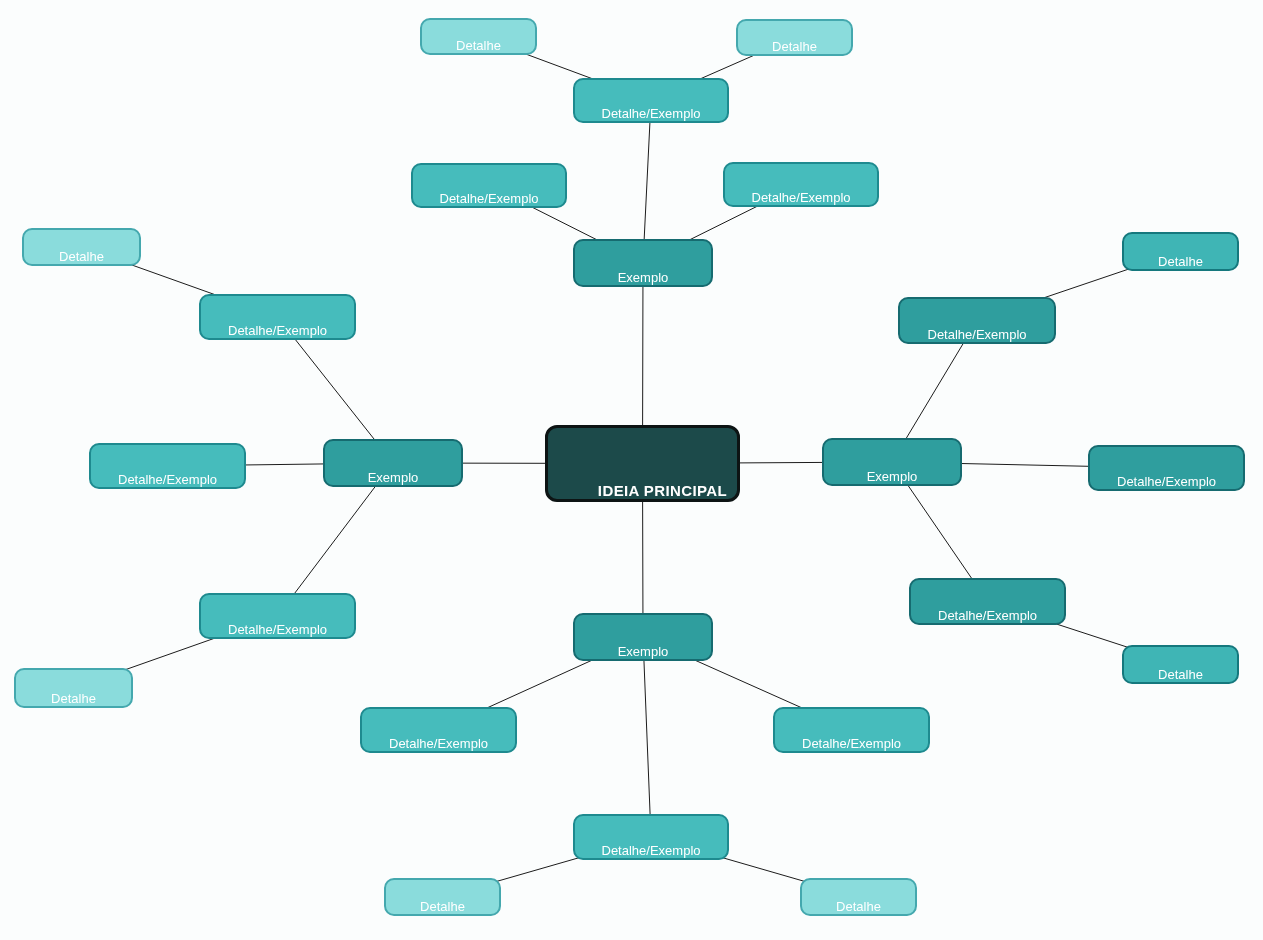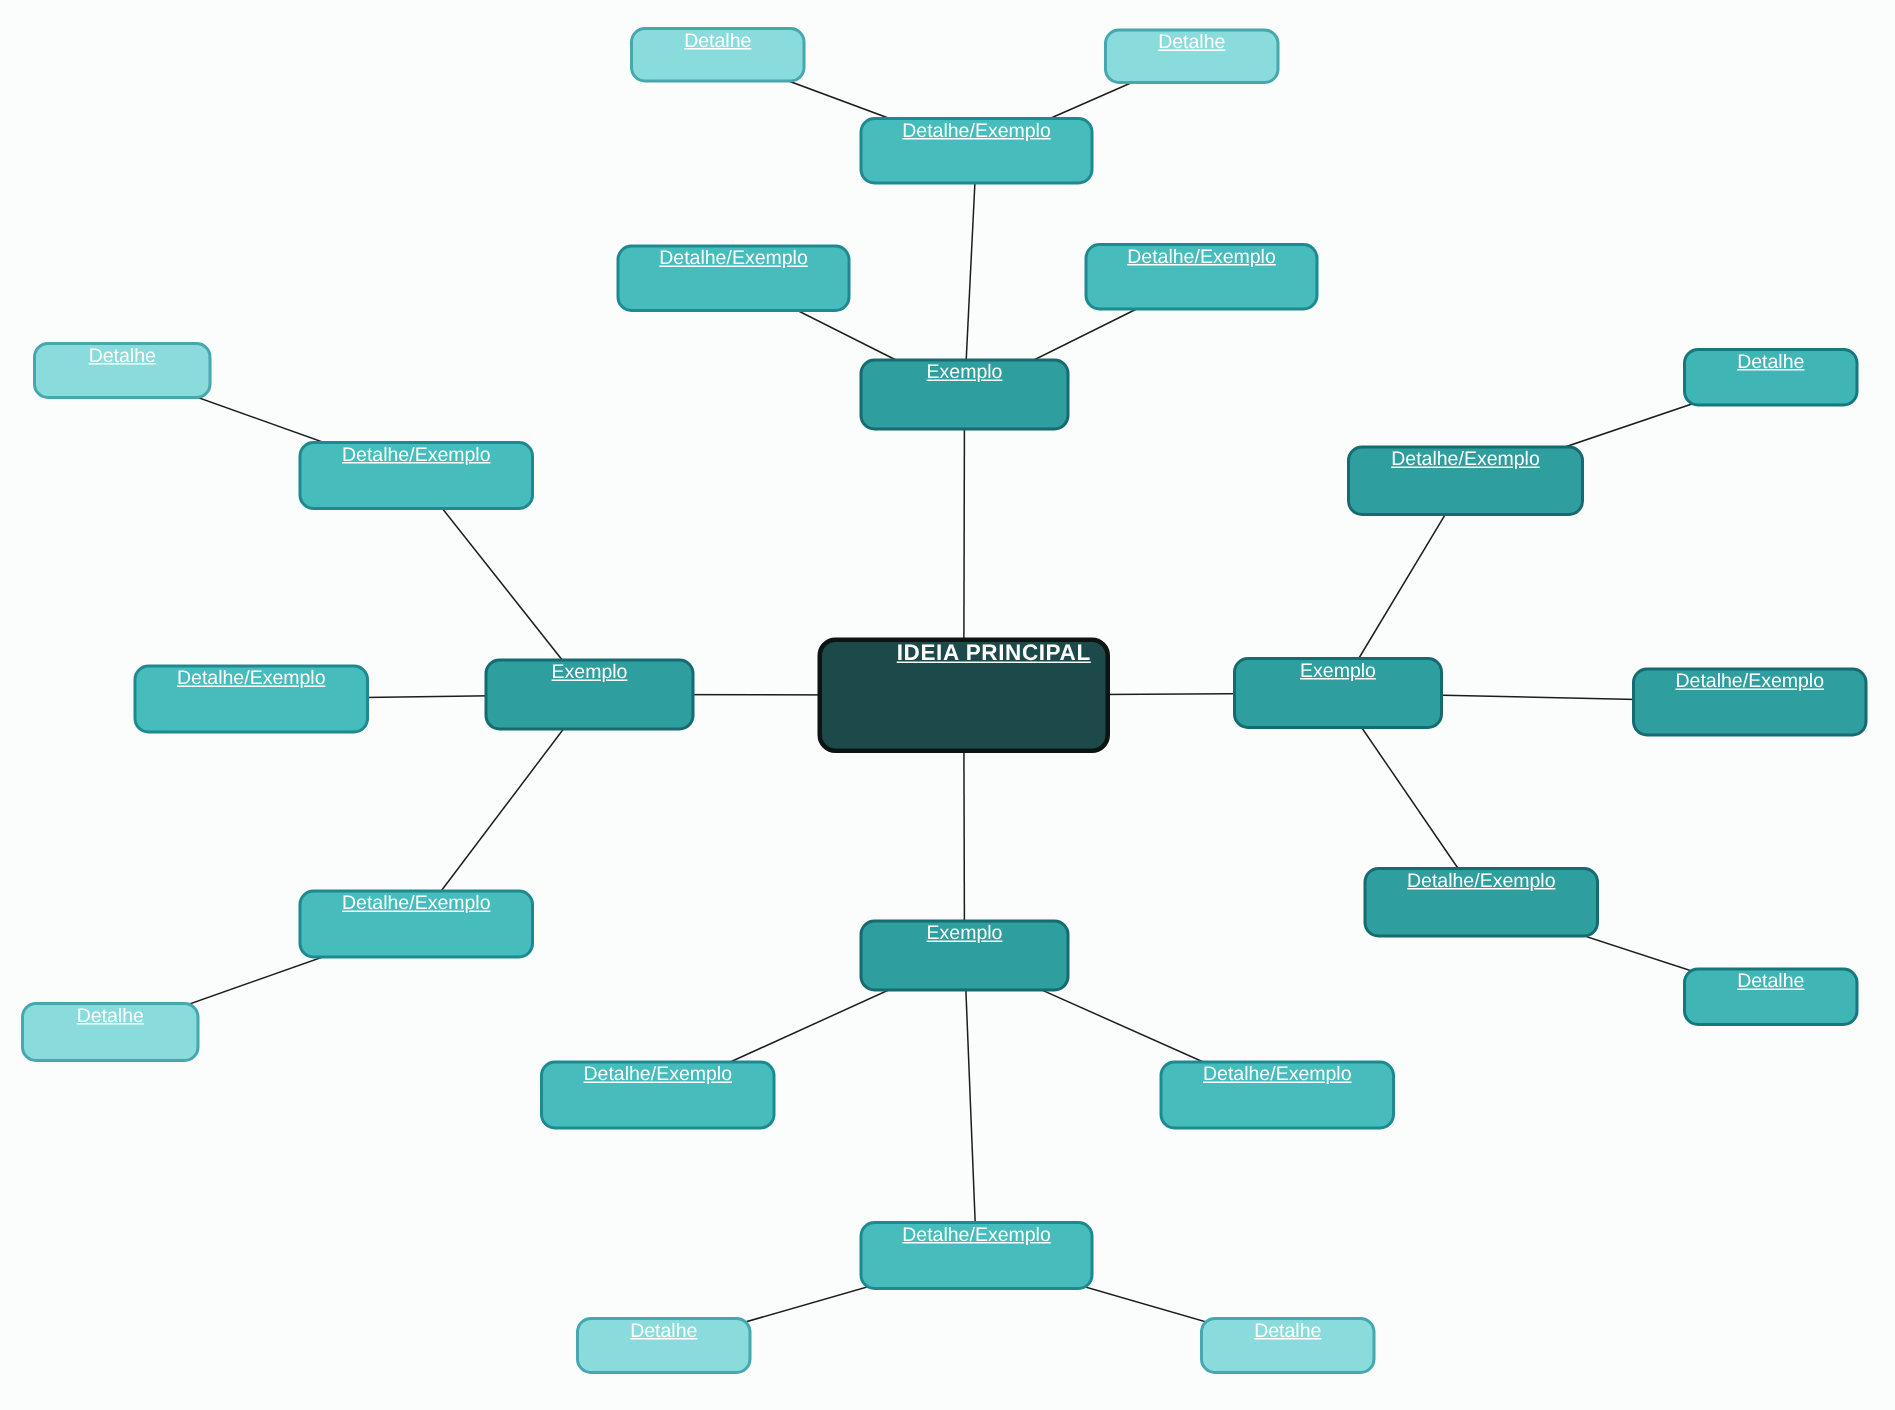--- a/index.html
+++ b/index.html
@@ -26,30 +26,29 @@
     top: 0;
     left: 0;
     width: 100%;
     height: 100%;
     z-index: 2;
   }
   .node {
     position: absolute;
     box-sizing: border-box;
     display: flex;
-    align-items: flex-start;
+    align-items: flex-end;
     justify-content: center;
     border-style: solid;
     border-radius: 10px;
     color: #ffffff;
     text-align: center;
     line-height: 1.1;
     white-space: nowrap;
     cursor: default;
-    text-decoration: underline;
   }
   .node.central {
     border-radius: 12px;
     letter-spacing: 0.4px;
     padding-left: 40px;
   }
 </style>
 </head>
 <body style="background: rgb(251, 253, 253);">
 

